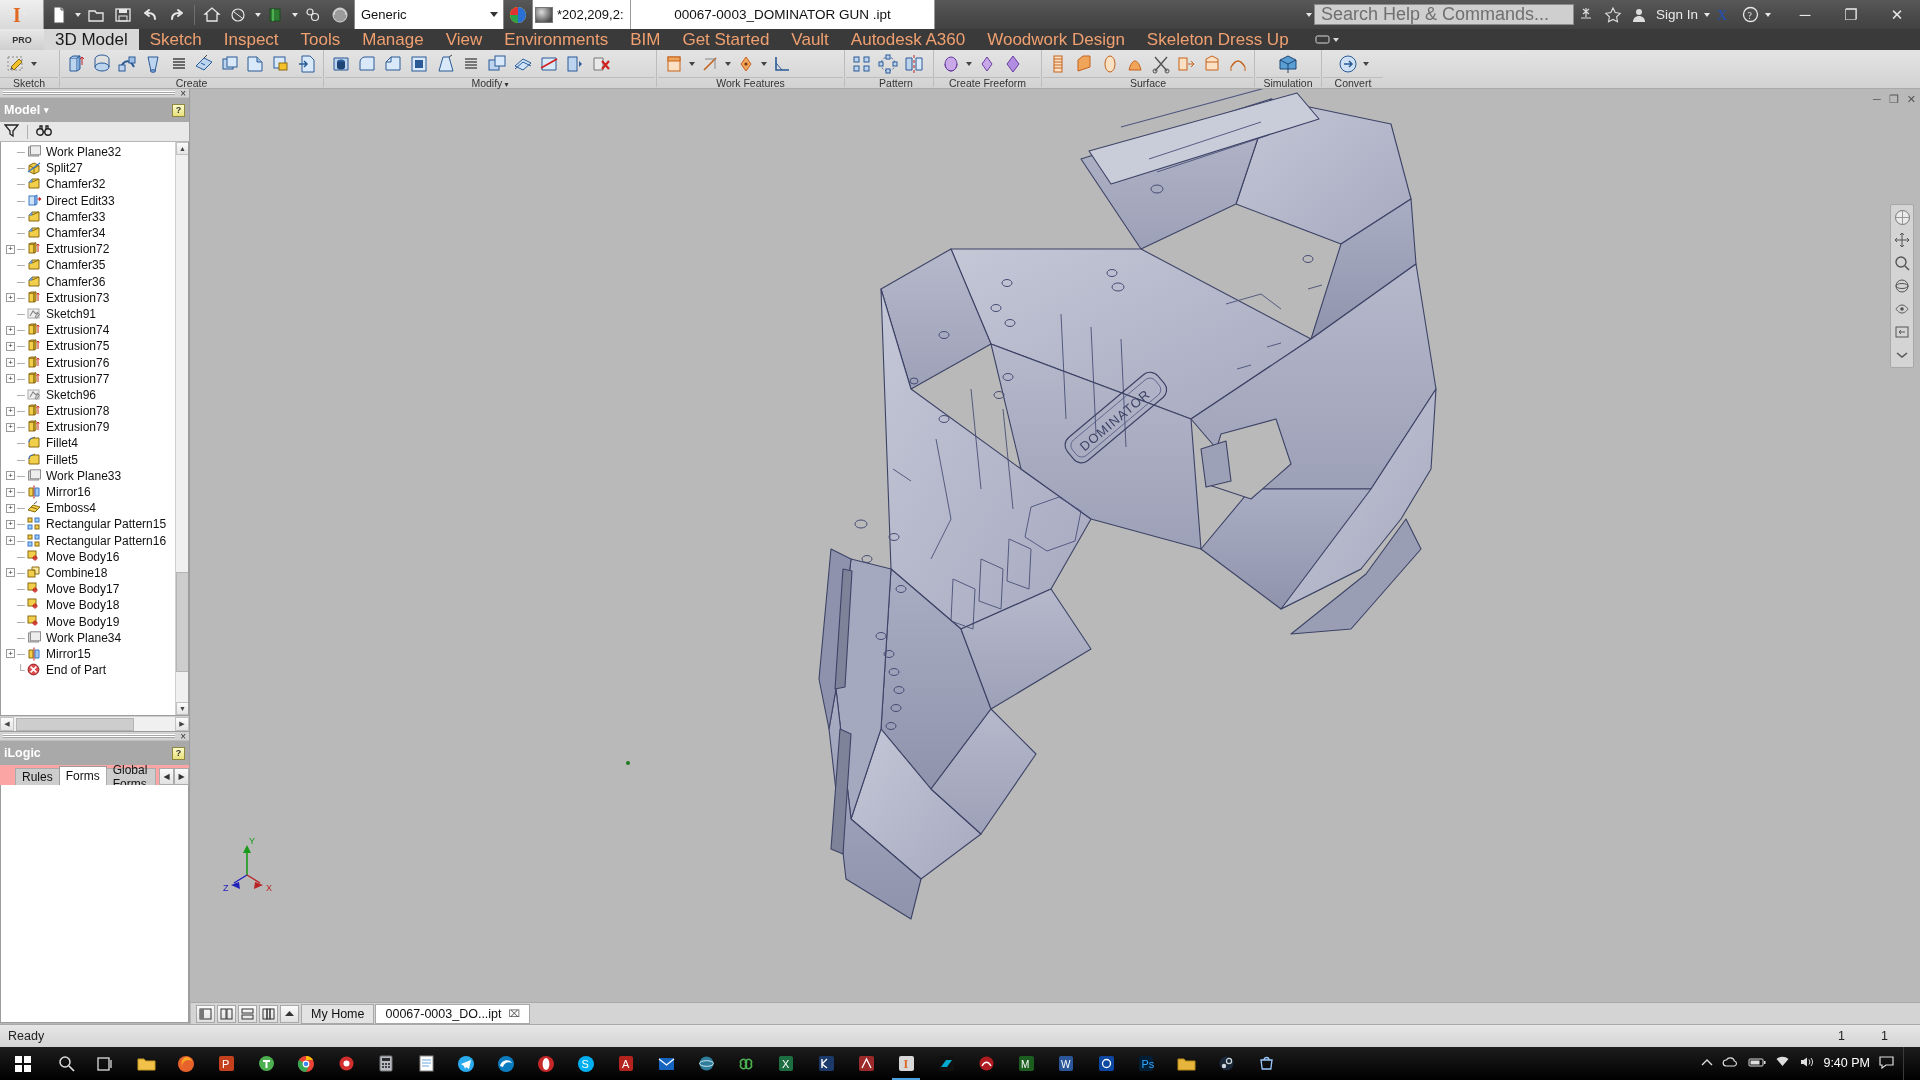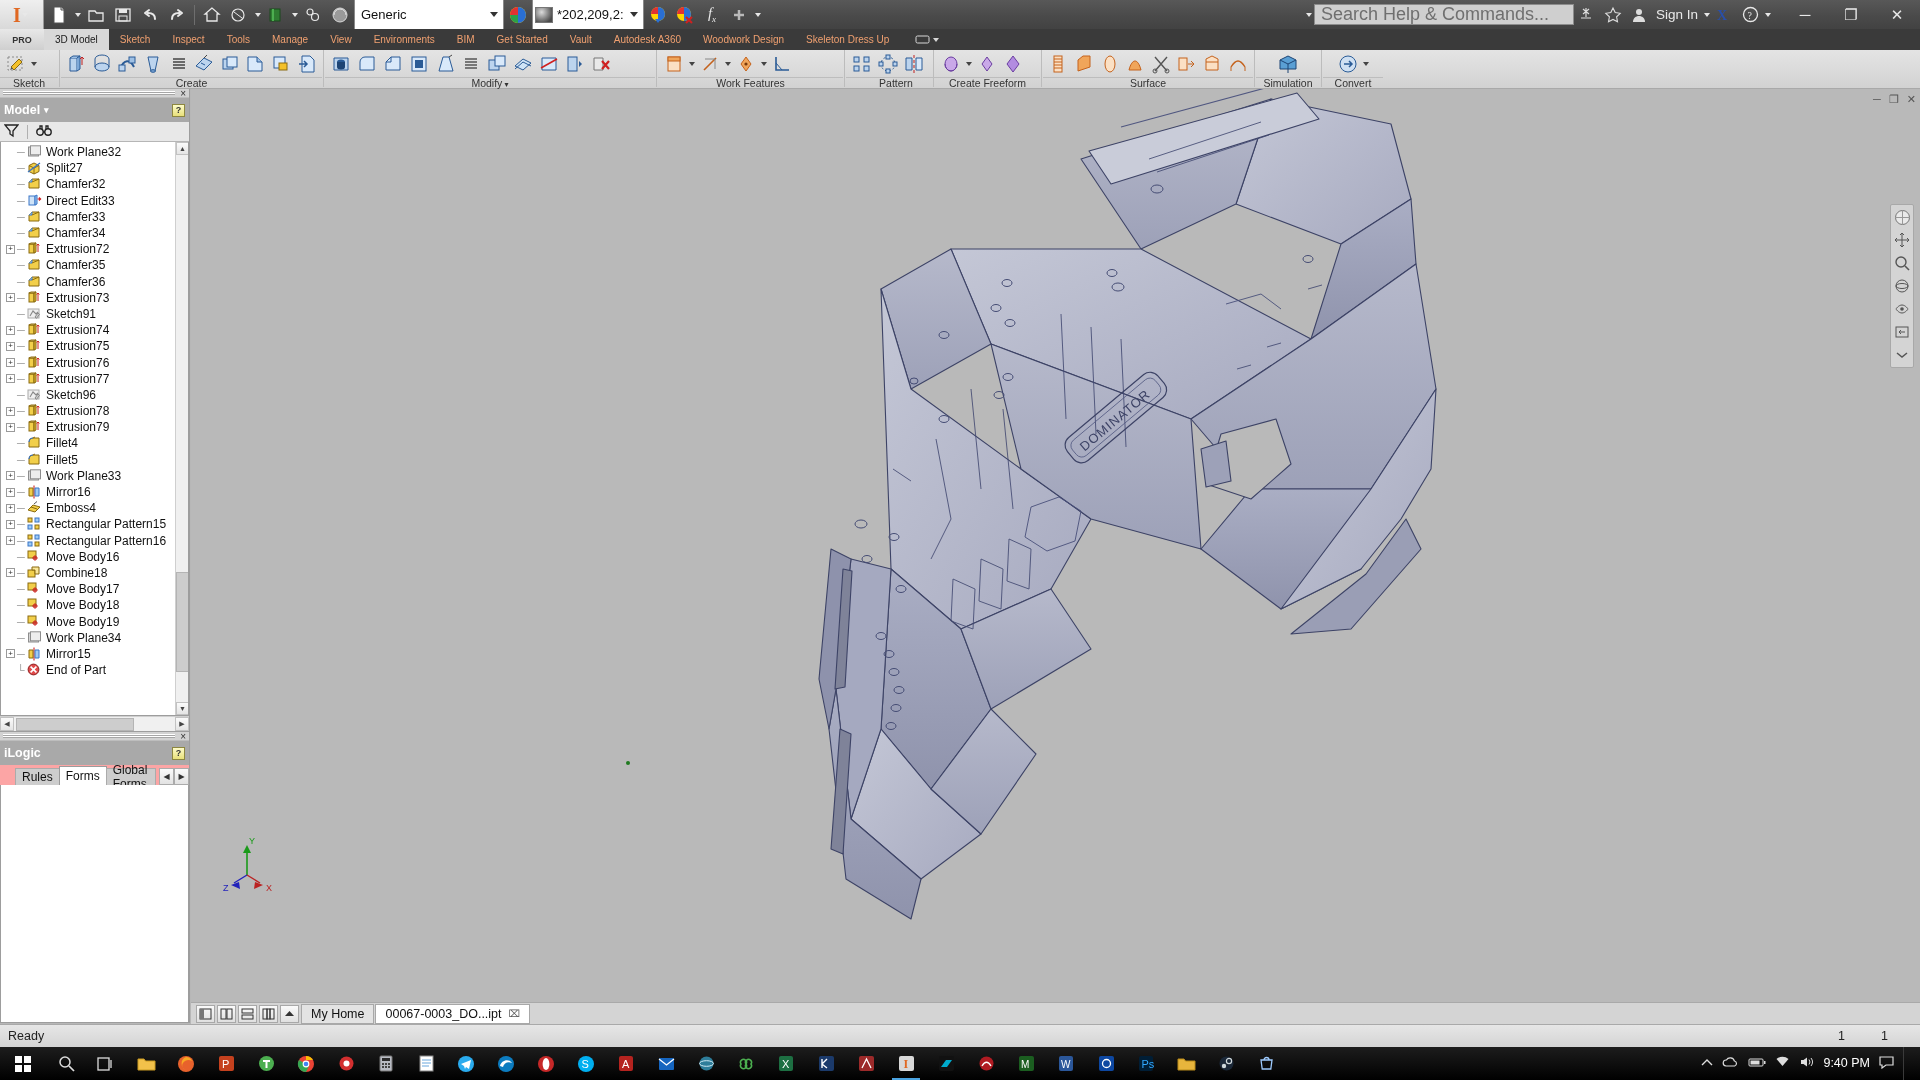--- a/index.html
+++ b/index.html
@@ -70,21 +70,21 @@
   .ribbontabs{
     position:absolute;left:0;top:29px;width:1920px;height:21px;
     background:#3a3a3a;display:flex;align-items:flex-end;
   }
   .pro-badge{
     width:44px;height:21px;background:linear-gradient(#e8e8e8,#cfcfcf);
     display:flex;align-items:center;justify-content:center;font-size:9px;color:#333;font-weight:bold;
   }
   .rtab{
     height:21px;padding:4px 11px;display:flex;align-items:center;
-    color:#f0a070;font-size:10px;white-space:nowrap;text-align:right;
+    color:#f0a070;font-size:17px;white-space:nowrap;text-align:right;
   }
   .rtab.active{background:#d8d8d8;color:#1a1a1a;}
   .rtab-ico{margin-left:10px;width:34px;height:21px;display:flex;align-items:center;justify-content:center;gap:2px;}
 
   
   .ribbon{
     position:absolute;left:0;top:50px;width:1920px;height:39px;
     background:linear-gradient(#e4e4e4,#d2d2d2);
     border-bottom:1px solid #a9a9a9;display:flex;align-items:flex-start;
   }
@@ -313,20 +313,23 @@
         <span style="color:#e8e8e8;font-family:'Liberation Serif',serif;font-style:italic;font-size:15px;">f<sub style="font-size:9px;">x</sub></span>
       </div>
       <div class="qbtn">
         <svg width="16" height="16" viewBox="0 0 16 16">
             <path d="M8 3v10M3 8h10" stroke="#b9b9b9" stroke-width="2.5"></path>
           </svg>
       </div>
       <span class="qarrow"></span>
     </div>
 
+    <div class="doctitle">
+      <span>00067-0003_DOMINATOR GUN .ipt</span>
+    </div>
 
     <div class="tb-right">
       <span class="qarrow"></span>
       <div class="searchbox">
         <span>Search Help &amp; Commands...</span>
       </div>
       <div class="tb-icon">
         <svg width="17" height="17" viewBox="0 0 17 17">
             <path d="M8 2v9M3 12h10M5 3l6 5M11 3L5 8" stroke="#ddd" stroke-width="1.2" fill="none"></path>
           </svg>

